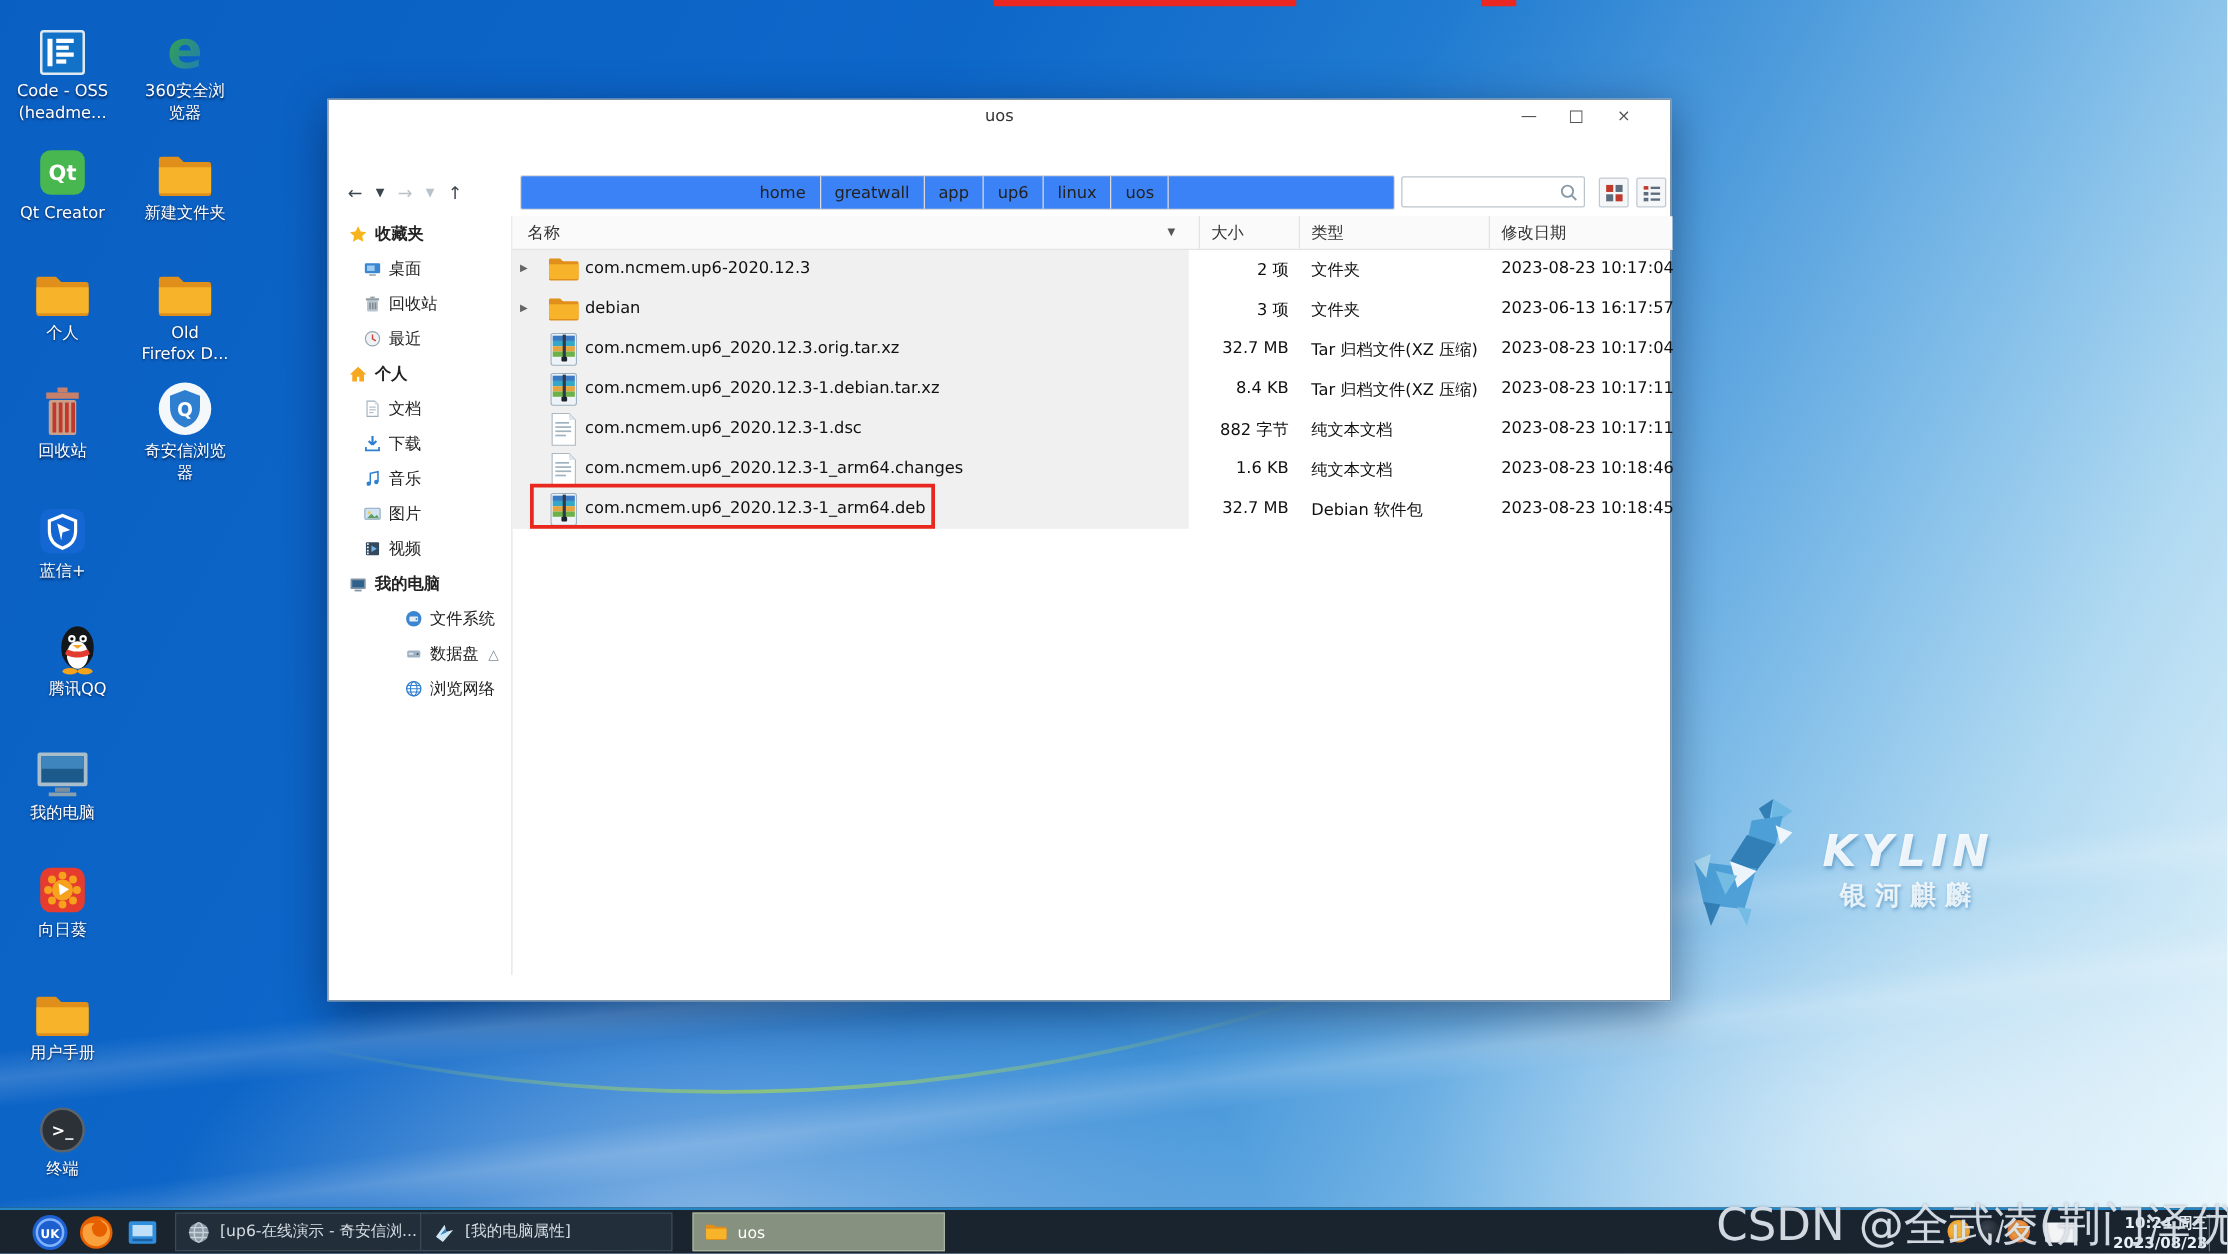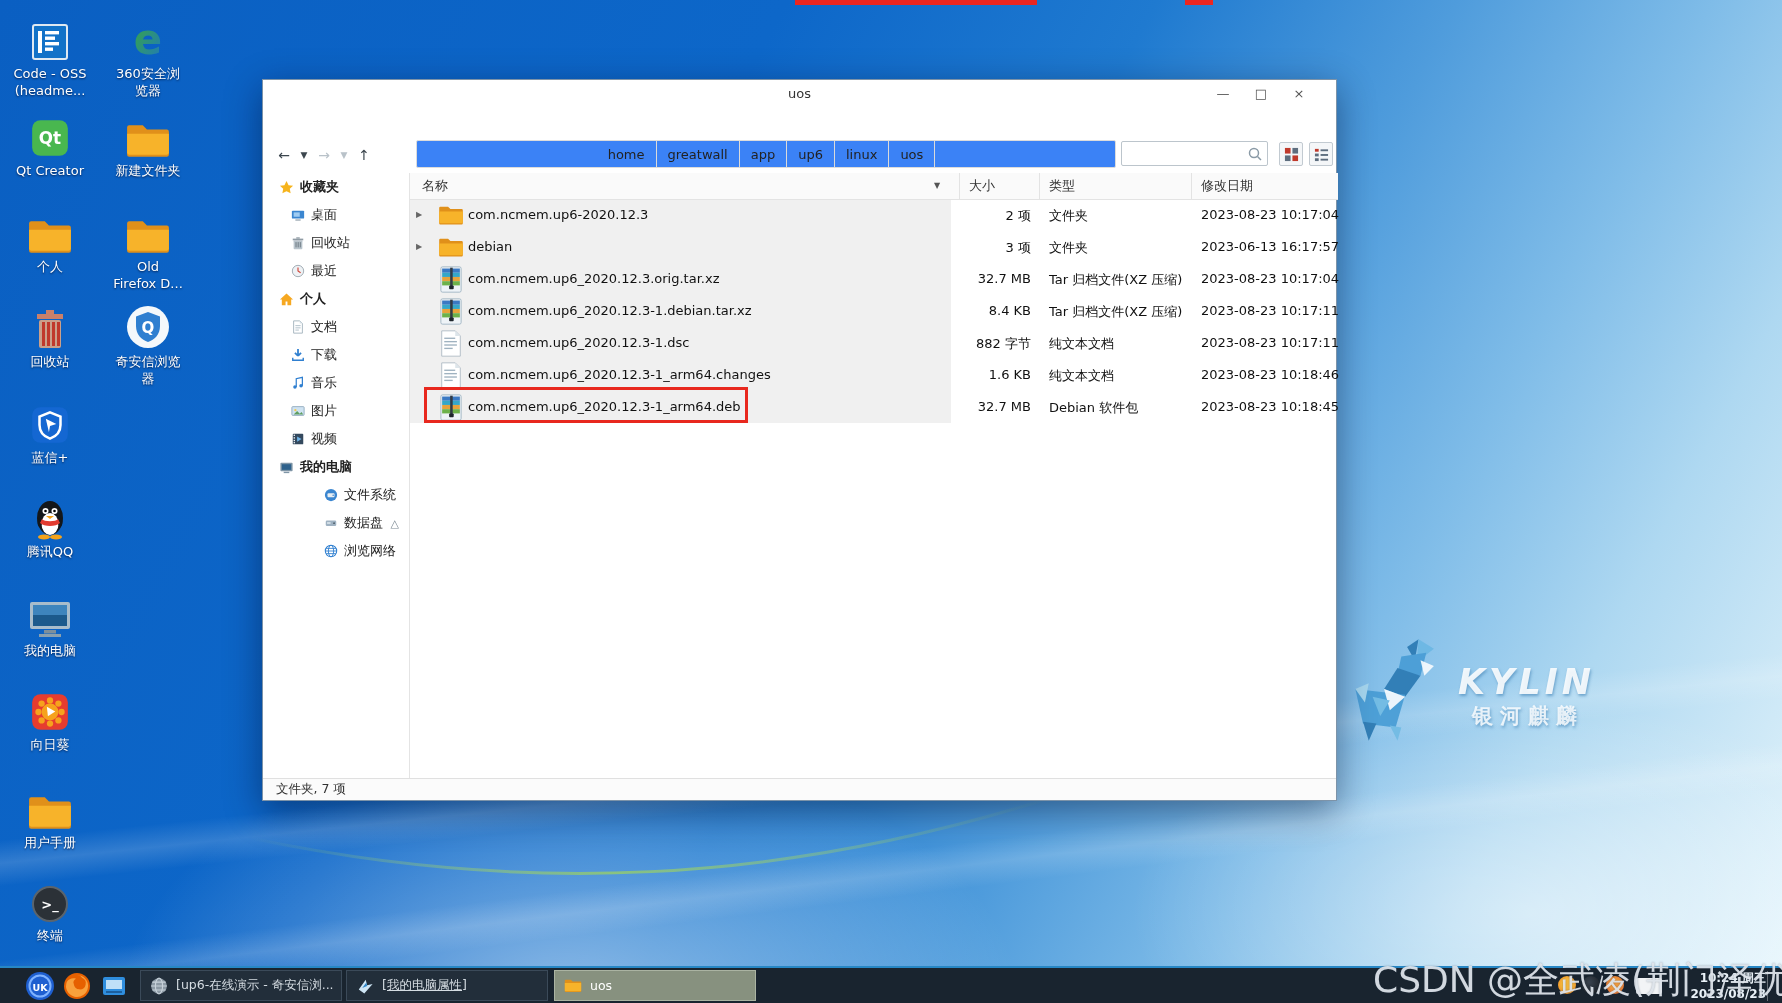--- a/index.html
+++ b/index.html
@@ -186,21 +186,21 @@
               <rect x="3" y="3" width="34" height="34" rx="8" fill="#1467d2"></rect>
               <path d="M20 8l10 4v8c0 7-4.5 11-10 13-5.5-2-10-6-10-13v-8z" fill="none" stroke="#fff" stroke-width="2.4"></path>
               <path d="M16 14l10 5-6 2-1 6z" fill="#fff"></path>
             </svg>
           </span>
         </div>
         <div class="dicon-label">
           <div>蓝信+</div>
         </div>
       </div>
-      <div class="dicon" style="left: 2px; top: 494px;">
+      <div class="dicon" style="left: 14px; top: 494px;">
         <div class="dicon-img">
           <span class="ic">
             <svg width="40" height="44" viewBox="0 0 40 44">
               <ellipse cx="20" cy="22" rx="13" ry="17" fill="#14171a"></ellipse>
               <ellipse cx="20" cy="28" rx="8.5" ry="11" fill="#fff"></ellipse>
               <circle cx="15.5" cy="15" r="3" fill="#fff"></circle>
               <circle cx="24.5" cy="15" r="3" fill="#fff"></circle>
               <circle cx="15.5" cy="15" r="1.3" fill="#000"></circle>
               <circle cx="24.5" cy="15" r="1.3" fill="#000"></circle>
               <path d="M16 20h8l-4 3z" fill="#f5a31a"></path>
@@ -705,23 +705,20 @@
               </span>
               <span class="fr-name">com.ncmem.up6_2020.12.3-1_arm64.deb</span>
               <span class="fr-size">32.7 MB</span>
               <span class="fr-type">Debian 软件包</span>
               <span class="fr-date">2023-08-23 10:18:45</span>
             </div>
           </div>
         <div id="red-annotation"></div>
       </div>
     </div>
-    <div id="statusbar">
-      <span>文件夹, 7 项</span>
-    </div>
   </div>
 
   <div id="taskbar">
     <div id="launchers">
         <div class="launcher" style="left: 25px;">
           <span class="ic">
             <svg width="30" height="30" viewBox="0 0 30 30">
               <circle cx="15" cy="15" r="14" fill="#1e5fd0"></circle>
               <circle cx="15" cy="15" r="10.5" fill="none" stroke="#7fb3ff" stroke-width="2"></circle>
               <text x="15" y="19.5" font-size="9.5" font-weight="bold" fill="#fff" text-anchor="middle">UK</text>
@@ -750,21 +747,21 @@
         <div class="taskbtn" style="left: 140px;">
           <span class="ic">
             <svg width="18" height="18" viewBox="0 0 16 16">
               <circle cx="8" cy="8" r="7" fill="#8d9aa5"></circle>
               <ellipse cx="8" cy="8" rx="3.2" ry="7" fill="none" stroke="#c8d2da" stroke-width="1"></ellipse>
               <path d="M1 8h14M2 4.5h12M2 11.5h12" stroke="#c8d2da" stroke-width="1" fill="none"></path>
             </svg>
           </span>
           <span>[up6-在线演示 - 奇安信浏...</span>
         </div>
-        <div class="taskbtn" style="left: 346px; text-decoration: underline;">
+        <div class="taskbtn" style="left: 336px;">
           <span class="ic">
             <svg width="18" height="18" viewBox="0 0 26 26">
               <path d="M4 18L14 4l2 8 8-2-12 14z" fill="#cfe6f5"></path>
               <path d="M9 16l6-8 1 5z" fill="#2f86c8"></path>
             </svg>
           </span>
           <span>[我的电脑属性]</span>
         </div>
         <div class="taskbtn active" style="left: 554px;">
           <span class="ic">

